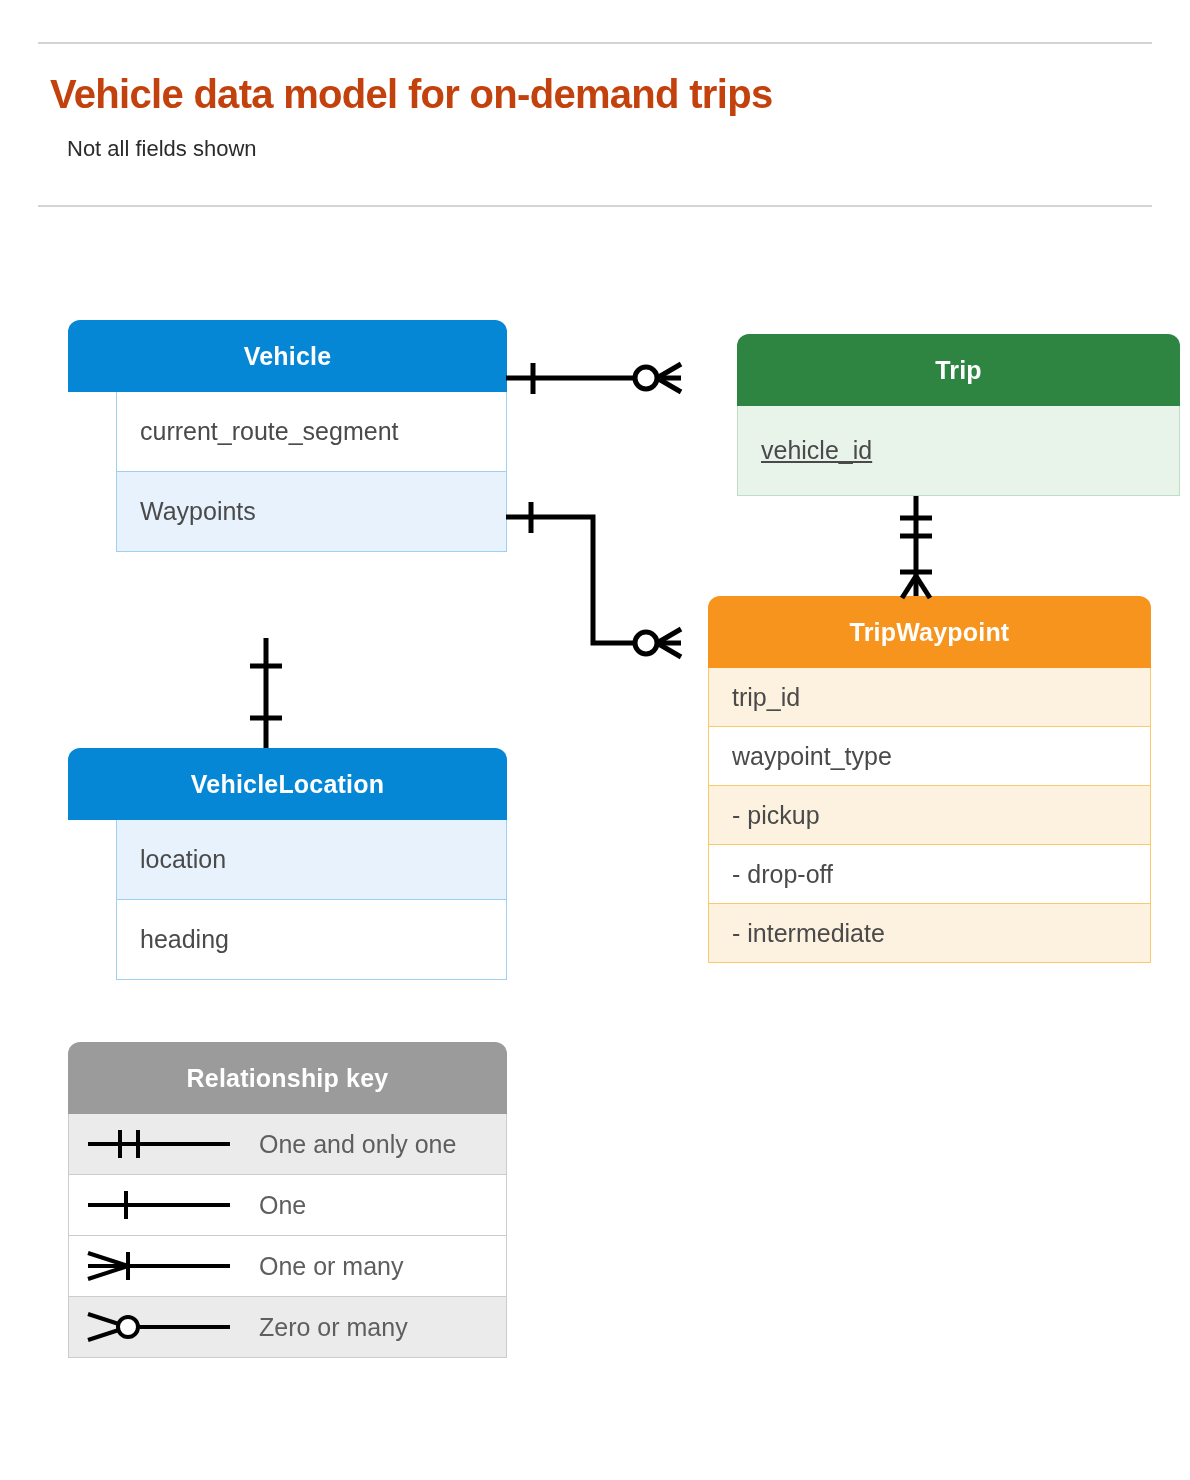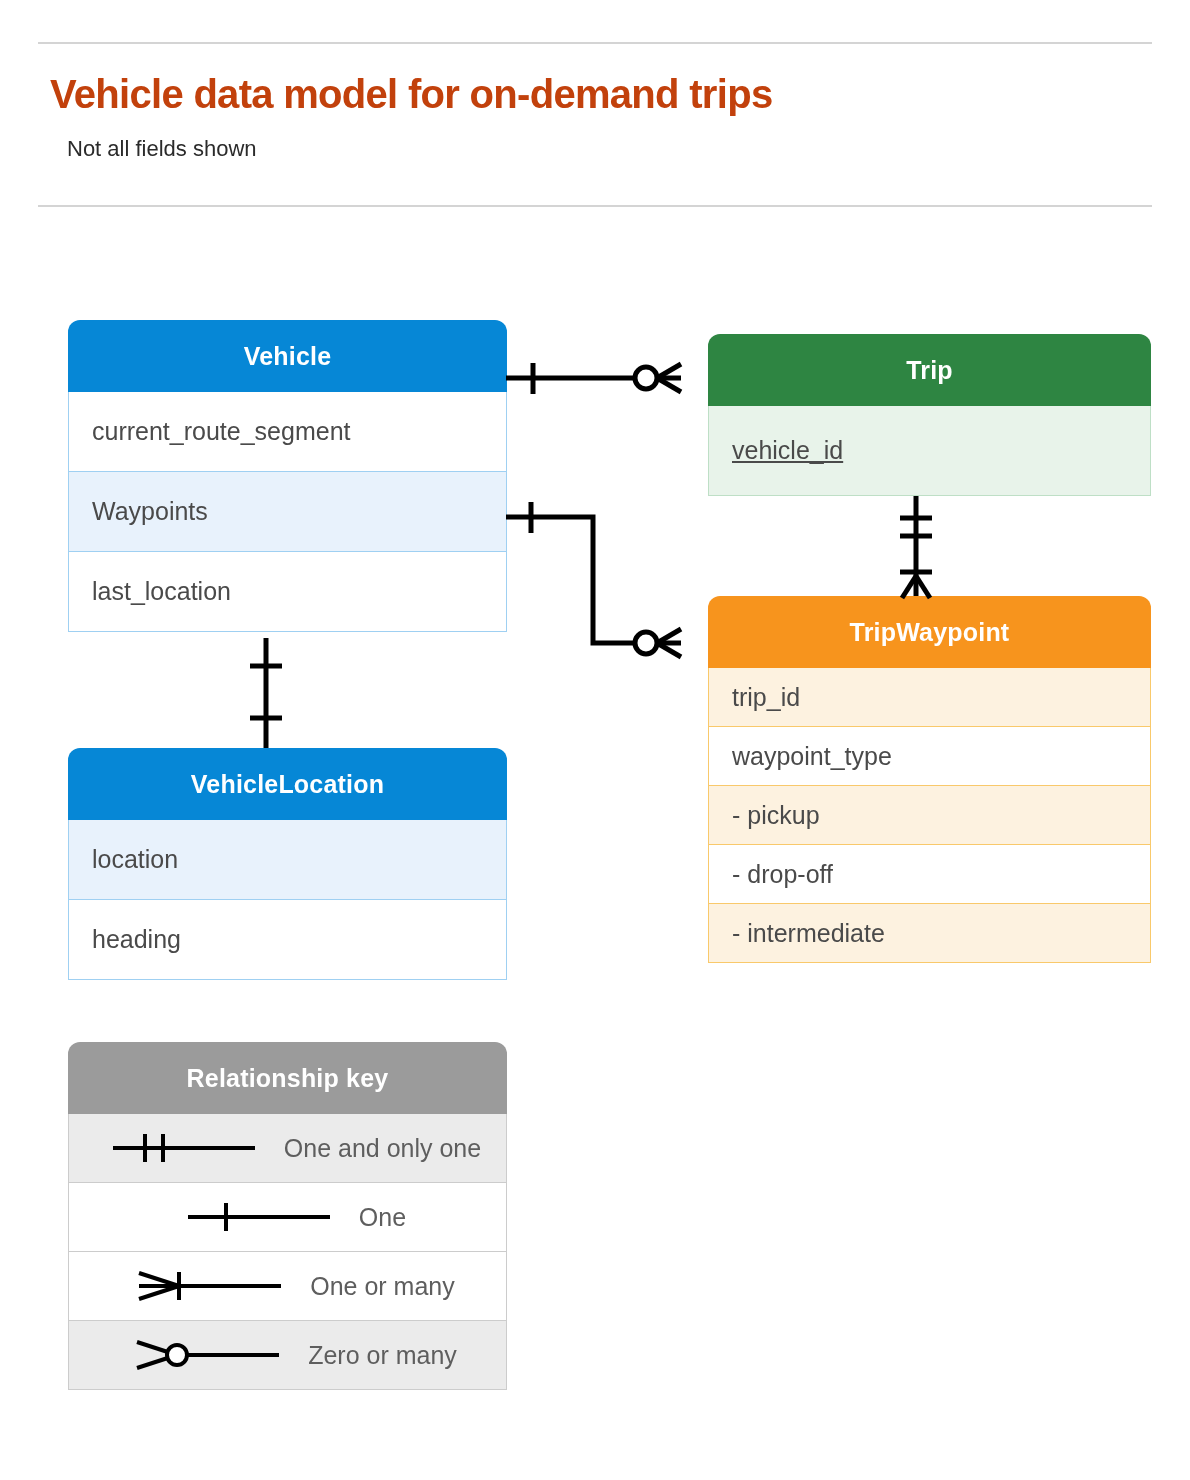--- a/index.html
+++ b/index.html
@@ -72,21 +72,21 @@
     color: #4a4a4a;
     display: flex;
     align-items: center;
     padding-left: 23px;
     border-style: solid;
     border-width: 0 1.6px 1.6px 1.6px;
   }
 
   
   .theme-blue .entity-header { background: #0687d6; }
-  .theme-blue .entity-row    { border-color: #9fd0f2; }
+  .theme-blue .entity-row    { border-color: #9fd0f2; margin-left: 48px; }
   .theme-blue .row-alt       { background: #e8f2fc; }
   .theme-blue .row-plain     { background: #ffffff; }
 
   
   .theme-green .entity-header { background: #2e8542; }
   .theme-green .entity-row    { border-color: #bedfc6; }
   .theme-green .row-alt       { background: #e8f3ea; }
 
   
   .theme-orange .entity-header { background: #f7941d; }
@@ -98,35 +98,35 @@
   .theme-gray .entity-header { background: #9b9b9b; font-size: 25px; }
   .theme-gray .entity-row    { border-color: #cccccc; padding-left: 0; }
   .theme-gray .row-alt       { background: #ebebeb; }
   .theme-gray .row-plain     { background: #ffffff; }
 
   
   #entity-vehicle          { left: 41px;  top: 320px; width: 466px; }
   #entity-vehicle .entity-header { height: 72px; }
   #entity-vehicle .entity-row    { height: 80px; }
 
-  #entity-trip             { left: 681px; top: 334px; width: 470px; }
+  #entity-trip             { left: 710px; top: 334px; width: 470px; }
   #entity-trip .entity-header { height: 72px; }
   #entity-trip .entity-row    { height: 90px; text-decoration: underline; }
 
   #entity-tripwaypoint     { left: 681px; top: 596px; width: 470px; }
   #entity-tripwaypoint .entity-header { height: 72px; }
   #entity-tripwaypoint .entity-row    { height: 59px; }
 
   #entity-vehiclelocation  { left: 41px;  top: 748px; width: 466px; }
   #entity-vehiclelocation .entity-header { height: 72px; }
   #entity-vehiclelocation .entity-row    { height: 80px; }
 
   #legend-box              { left: 41px;  top: 1042px; width: 466px; }
   #legend-box .entity-header { height: 72px; }
-  #legend-box .entity-row    { height: 69px; justify-content: center; }
+  #legend-box .entity-row    { height: 61px; }
 
   .legend-symbol {
     width: 186px;
     flex: 0 0 186px;
     height: 100%;
     display: flex;
     align-items: center;
     justify-content: center;
   }
   .legend-label {
@@ -152,21 +152,20 @@
 <div class="rule" id="rule-top"></div>
 <div id="page-title">Vehicle data model for on-demand trips</div>
 <div id="page-subtitle">Not all fields shown</div>
 <div class="rule" id="rule-bottom"></div>
 
 <div class="entity theme-blue" id="entity-vehicle">
   <div class="entity-header">Vehicle</div>
   <div class="entity-rows">
     <div class="entity-row row-plain">current_route_segment</div>
     <div class="entity-row row-alt">Waypoints</div>
-    <div class="entity-row row-plain">last_location</div>
   </div>
 </div>
 
 <div class="entity theme-green" id="entity-trip">
   <div class="entity-header">Trip</div>
   <div class="entity-rows">
     <div class="entity-row row-alt">vehicle_id</div>
   </div>
 </div>
 

